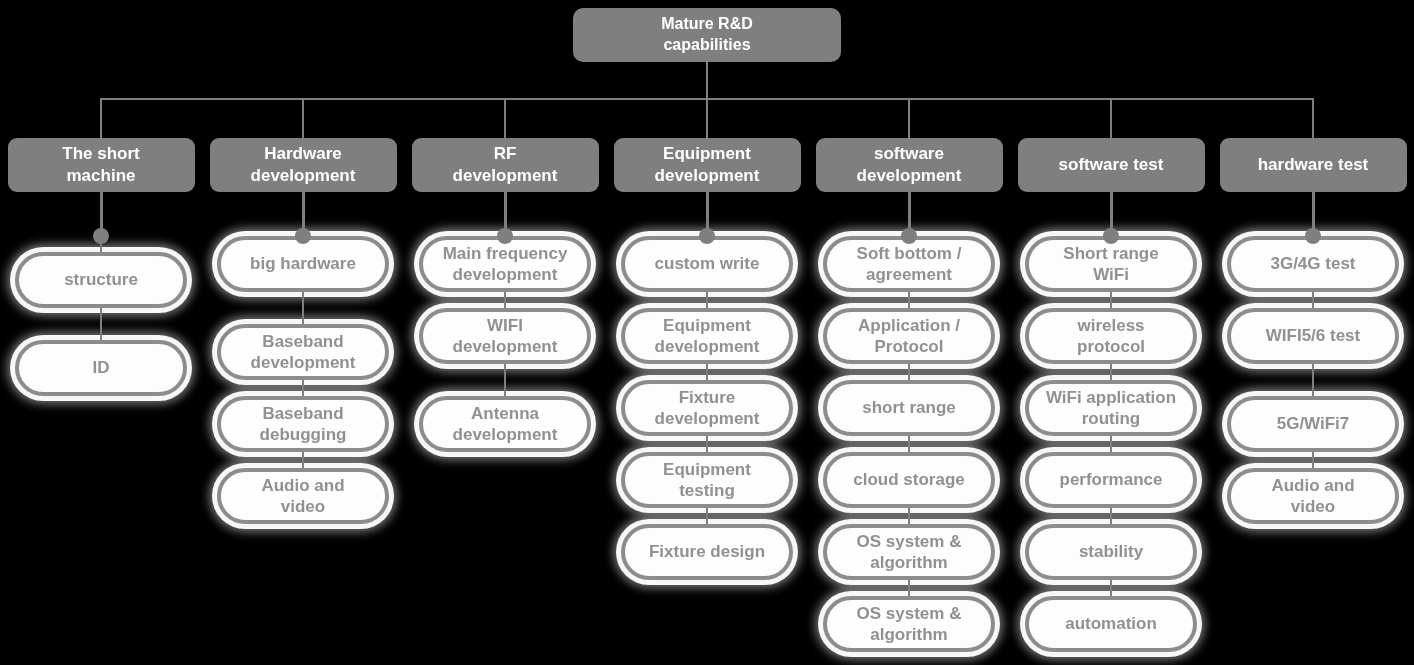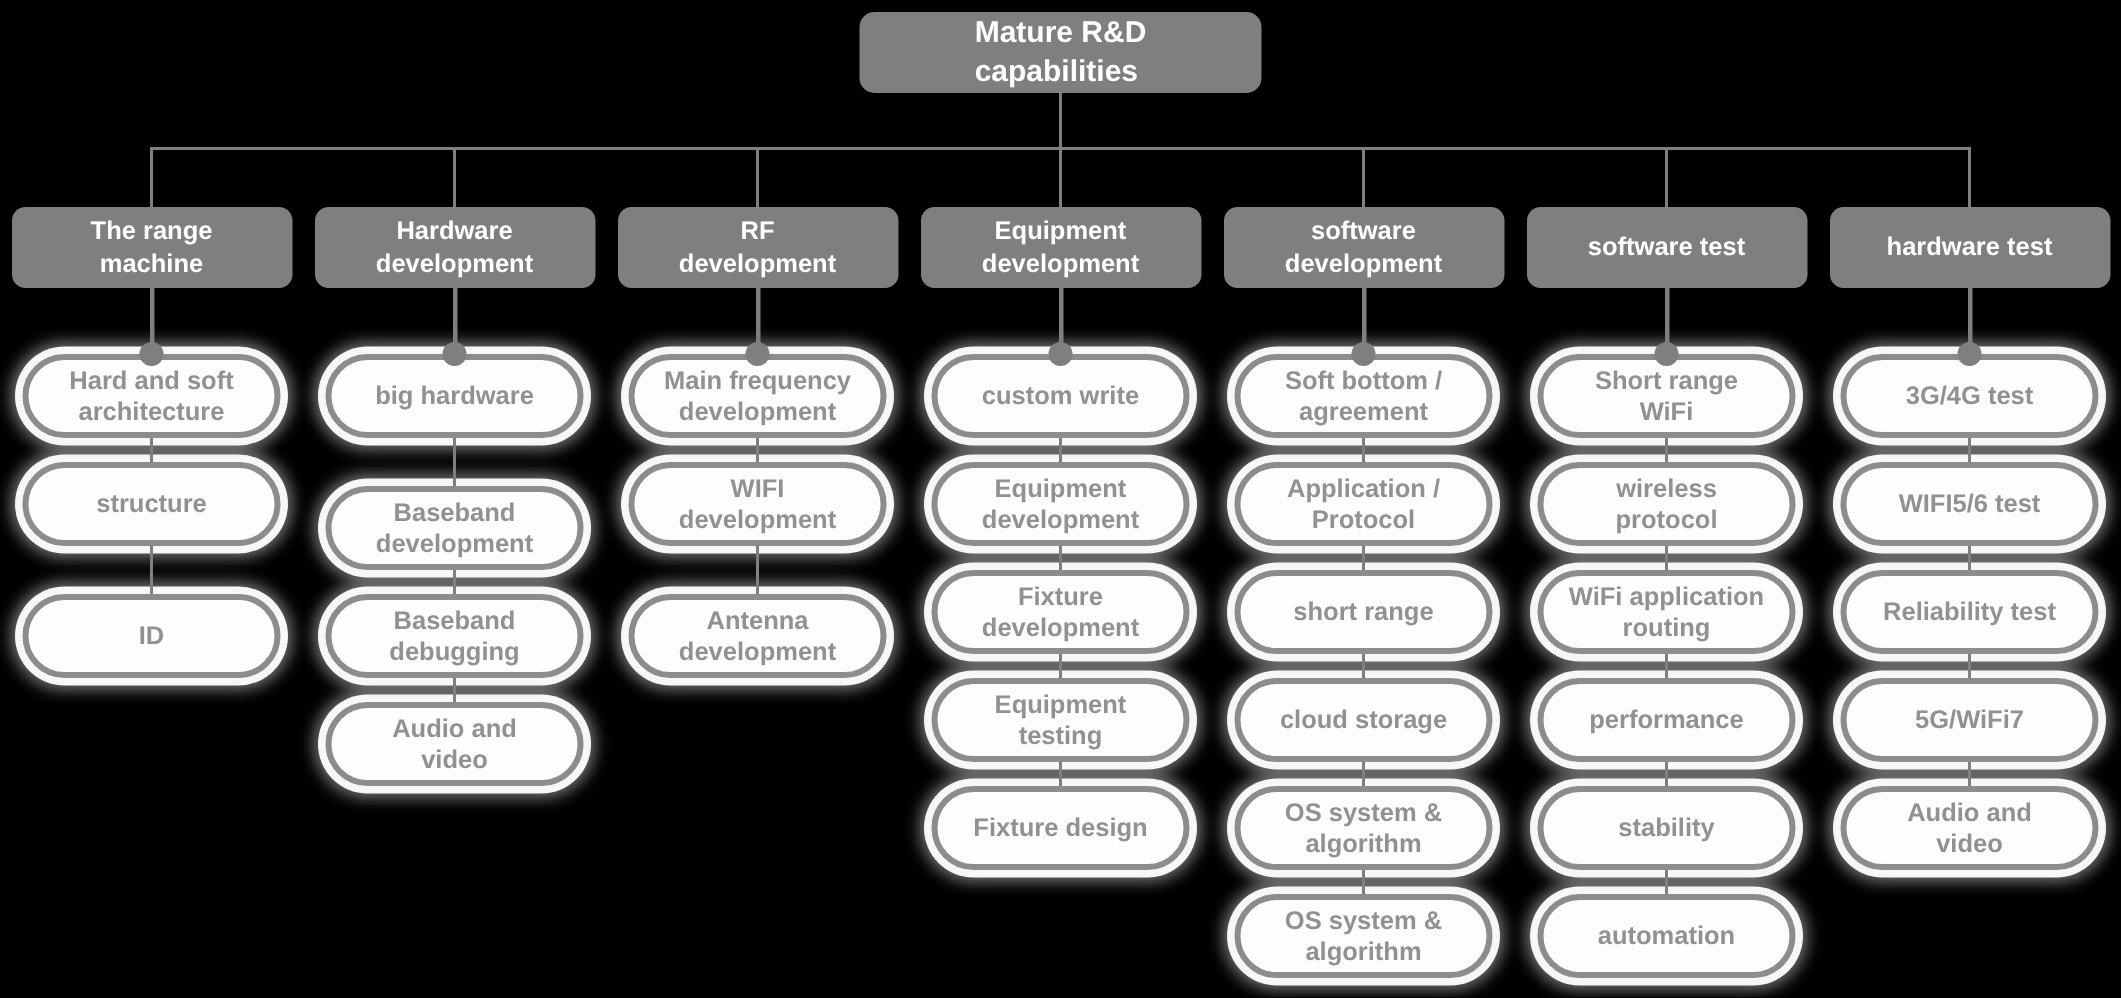--- a/index.html
+++ b/index.html
@@ -16,21 +16,22 @@
   }
 
   .node.root {
     position: absolute;
     left: 573px; top: 8px;
     width: 268px; height: 54px;
     background: var(--node, #7f7f7f);
     color: var(--node-text, #fff);
     border-radius: 10px;
     display: flex; align-items: center; justify-content: center;
-    font-size: 20px; line-height: 1.3;
+    text-align: center;
+    font-size: 16px; line-height: 1.3;
     white-space: pre-line;
   }
 
   .root-stem {
     position: absolute;
     left: 706px; top: 62px;
     width: 2px; height: 36px;
     background: var(--line, #7f7f7f);
   }
 
@@ -114,25 +115,23 @@
 <body>
 
 <div class="chart" style="--bg: #000000; --node: #7f7f7f; --node-text: #ffffff; --line: #7f7f7f; --dot: #7f7f7f; --pill-fill: #fdfdfd; --pill-border: #8c8c8c; --pill-text: #919191;">
   <div class="node root">Mature R&amp;D
 capabilities</div>
   <div class="root-stem"></div>
   <div class="hline"></div>
   <div class="columns" id="columns">
       <div class="column">
         <div class="drop"></div>
-        <div class="header">The range
+        <div class="header">The short
 machine</div>
         <div class="stem"></div>
-        <div class="pill">Hard and soft
-architecture</div>
         <div class="link"></div>
         <div class="pill">structure</div>
         <div class="link"></div>
         <div class="link"></div>
         <div class="pill">ID</div>
       </div>
       <div class="column">
         <div class="drop"></div>
         <div class="header">Hardware
 development</div>
@@ -223,21 +222,20 @@
         <div class="pill">automation</div>
       </div>
       <div class="column">
         <div class="drop"></div>
         <div class="header">hardware test</div>
         <div class="stem"></div>
         <div class="pill">3G/4G test</div>
         <div class="link"></div>
         <div class="pill">WIFI5/6 test</div>
         <div class="link"></div>
-        <div class="pill">Reliability test</div>
         <div class="link"></div>
         <div class="pill">5G/WiFi7</div>
         <div class="link"></div>
         <div class="pill">Audio and
 video</div>
       </div>
     </div>
 </div>
 
 </body></html>

